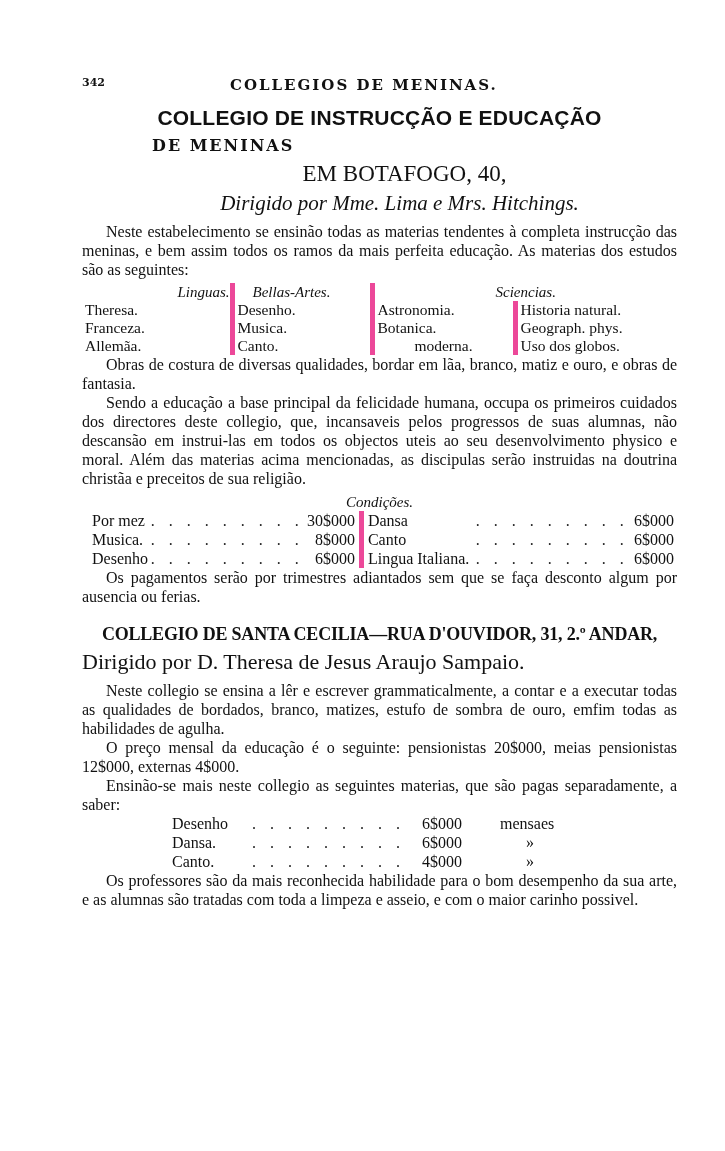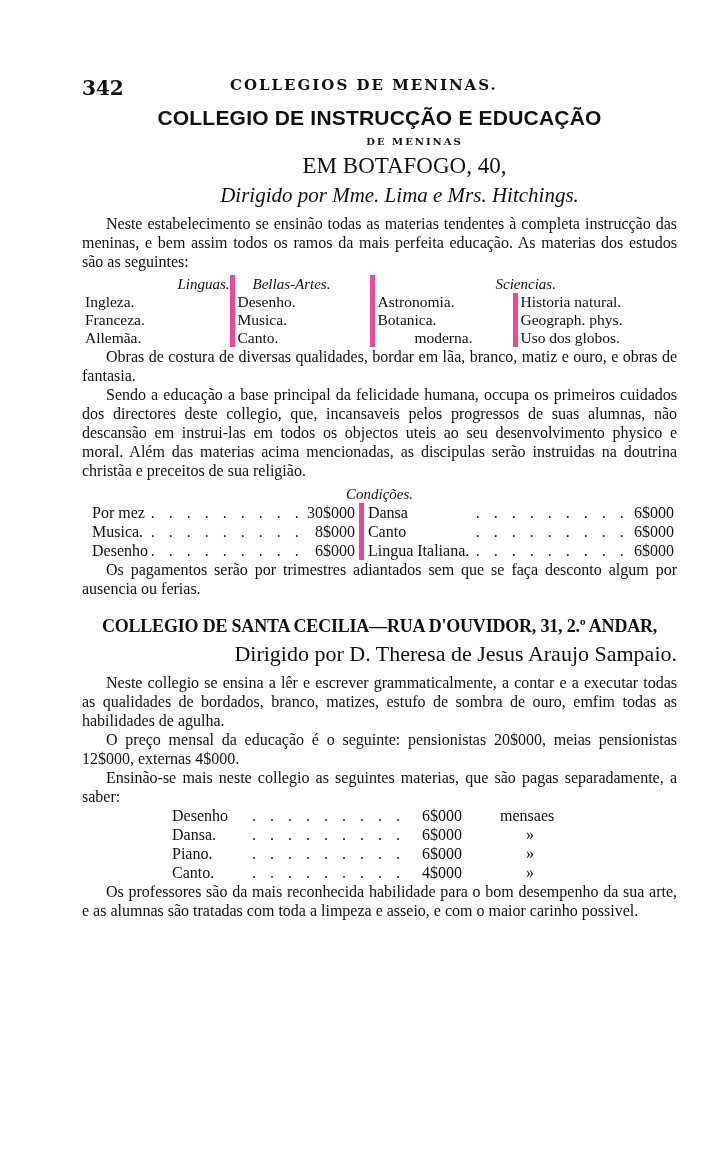--- a/index.html
+++ b/index.html
@@ -2,44 +2,44 @@
 <html><head>
 <meta charset="utf-8">
 <style>
   html, body { margin: 0; padding: 0; background: #ffffff; }
   body {
     width: 725px; height: 1151px; position: relative; overflow: hidden;
     font-family: "Liberation Serif", "DejaVu Serif", serif; color: #111;
   }
   .page { position: absolute; left: 82px; top: 76px; width: 595px; }
   .running-head { position: relative; height: 22px; }
-  .page-num { position: absolute; left: 0; top: 0; font-weight: bold; font-size: 20px; font-family: "DejaVu Serif", serif; }
+  .page-num { position: absolute; left: 0; top: 0; font-weight: bold; font-size: 11px; font-family: "DejaVu Serif", serif; }
   .running-title { position: absolute; left: 148px; top: 0; font-weight: bold; font-size: 15px; letter-spacing: 2px; font-family: "DejaVu Serif", serif; }
 
   .title1 { text-align: center; font-weight: bold; font-size: 21px; font-family: Liberation Sans, sans-serif; margin-top: 8px; letter-spacing: 0.2px; }
-  .title2 { text-align: center; font-size: 10px; font-weight: bold; letter-spacing: 2px; margin-top: 6px; font-family: "DejaVu Serif", serif; padding-left: 70px; }
+  .title2 { font-size: 16px; font-weight: bold; letter-spacing: 2px; margin-top: 6px; font-family: "DejaVu Serif", serif; padding-left: 70px; }
   .title3 { text-align: center; font-size: 23px; margin-top: 6px; padding-left: 50px; }
   .title4 { text-align: center; font-size: 21px; font-style: italic; margin-top: 4px; padding-left: 40px; }
 
   p.body { margin: 0; font-size: 16px; line-height: 19px; text-align: justify; text-indent: 24px; }
   p.body.first { margin-top: 6px; }
 
   table.subjects { border-collapse: collapse; font-size: 15.5px; line-height: 18px; margin-top: 4px; width: 595px; }
   table.subjects td { padding: 0 3px; vertical-align: top; }
   table.subjects th { font-weight: normal; font-style: italic; font-size: 15px; padding: 0; }
   .vl { border-left: 5px solid #ec4899; }
 
   .cond-head { text-align: center; font-style: italic; font-size: 15px; margin-top: 6px; }
   table.prices { border-collapse: collapse; font-size: 16px; line-height: 19px; width: 586px; margin-left: 10px; }
   table.prices td { padding: 0; white-space: nowrap; }
   .dots { letter-spacing: 5px; color: #222; }
   .amt { text-align: right; padding-right: 4px !important; }
 
   .sec2-title { font-weight: bold; font-size: 18px; margin-top: 18px; letter-spacing: -0.2px; font-family: "Liberation Serif", serif; text-align: center; }
-  .sec2-sub { text-align: right; font-size: 22px; margin-top: 4px; }
+  .sec2-sub { text-align: left; font-size: 22px; margin-top: 4px; }
 
   table.extras { border-collapse: collapse; font-size: 16px; line-height: 19px; margin-left: 90px; }
   table.extras td { padding: 0; white-space: nowrap; }
   table.extras td.name { width: 80px; }
   table.extras td.dots { width: 170px; }
   table.extras td.amt2 { width: 74px; }
   table.extras td.note { padding-left: 4px; }
 </style>
 </head>
 <body>
@@ -66,21 +66,21 @@
           <col style="width:143px">
           <col style="width:162px">
         </colgroup>
       <tbody>
           <tr>
         <th style="text-align:right;padding-left:32px;">Linguas.</th>
         <th class="vl" style="text-align:left;padding-left:18px;">Bellas-Artes.</th>
         <th class="vl" colspan="2">Sciencias.</th>
       </tr>
       <tr>
-        <td>Ingleza.</td>
+        <td>Theresa.</td>
         <td class="vl">Desenho.</td>
         <td class="vl">Astronomia.</td>
         <td class="vl">Historia natural.</td>
       </tr>
       <tr>
         <td>Franceza.</td>
         <td class="vl">Musica.</td>
         <td class="vl">Botanica.</td>
         <td class="vl">Geograph. phys.</td>
       </tr>
@@ -154,26 +154,20 @@
         <td class="amt2">6$000</td>
         <td class="note">mensaes</td>
       </tr>
       <tr>
         <td class="name">Dansa.</td>
         <td class="dots">. . . . . . . . .</td>
         <td class="amt2">6$000</td>
         <td class="note" style="padding-left:30px;">»</td>
       </tr>
       <tr>
-        <td class="name">Piano.</td>
-        <td class="dots">. . . . . . . . .</td>
-        <td class="amt2">6$000</td>
-        <td class="note" style="padding-left:30px;">»</td>
-      </tr>
-      <tr>
         <td class="name">Canto.</td>
         <td class="dots">. . . . . . . . .</td>
         <td class="amt2">4$000</td>
         <td class="note" style="padding-left:30px;">»</td>
       </tr>
     </tbody>
       </table>
 
     <p class="body">Os professores são da mais reconhecida habilidade para o bom desempenho da sua arte, e as alumnas são tratadas com toda a limpeza e asseio, e com o maior carinho possivel.</p>
   </section>

